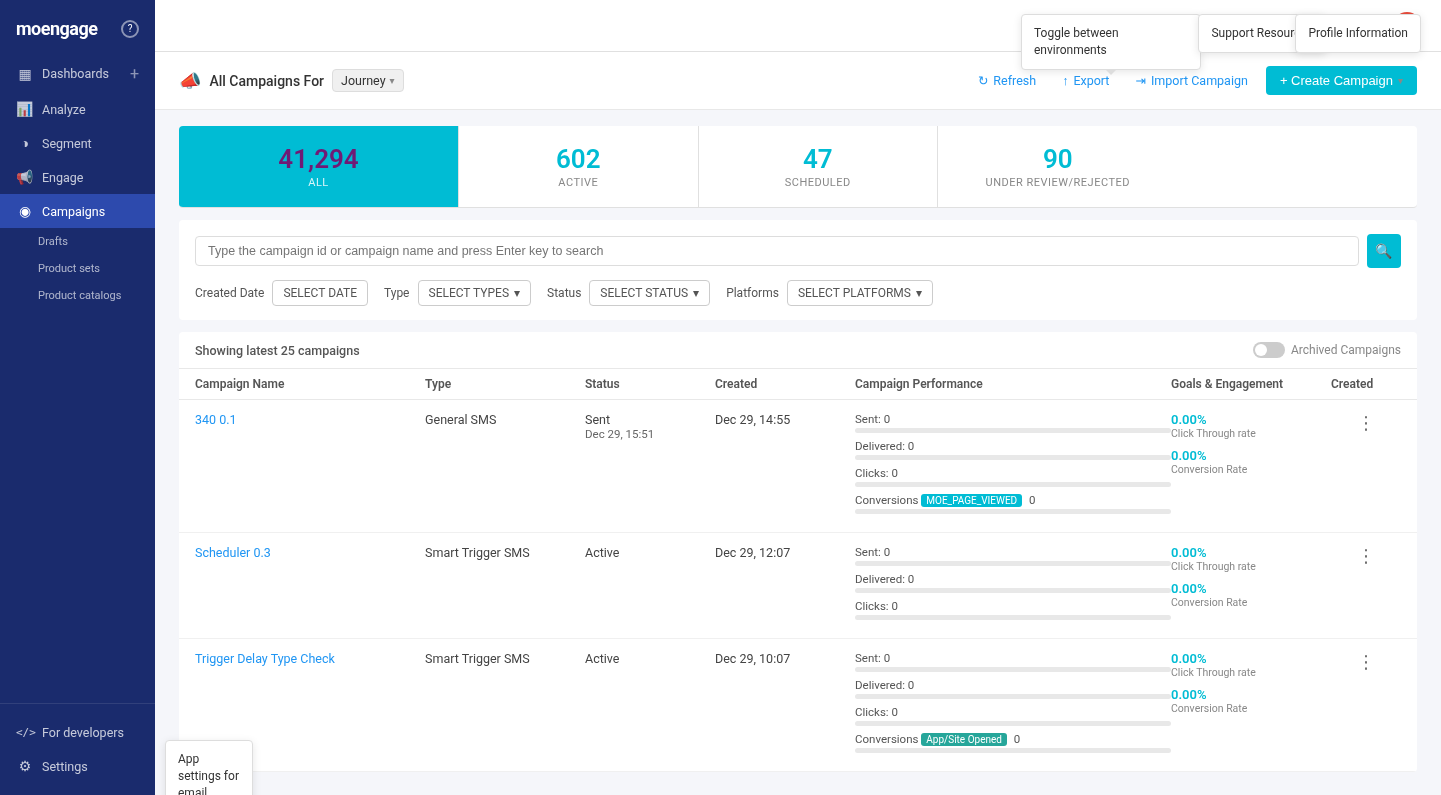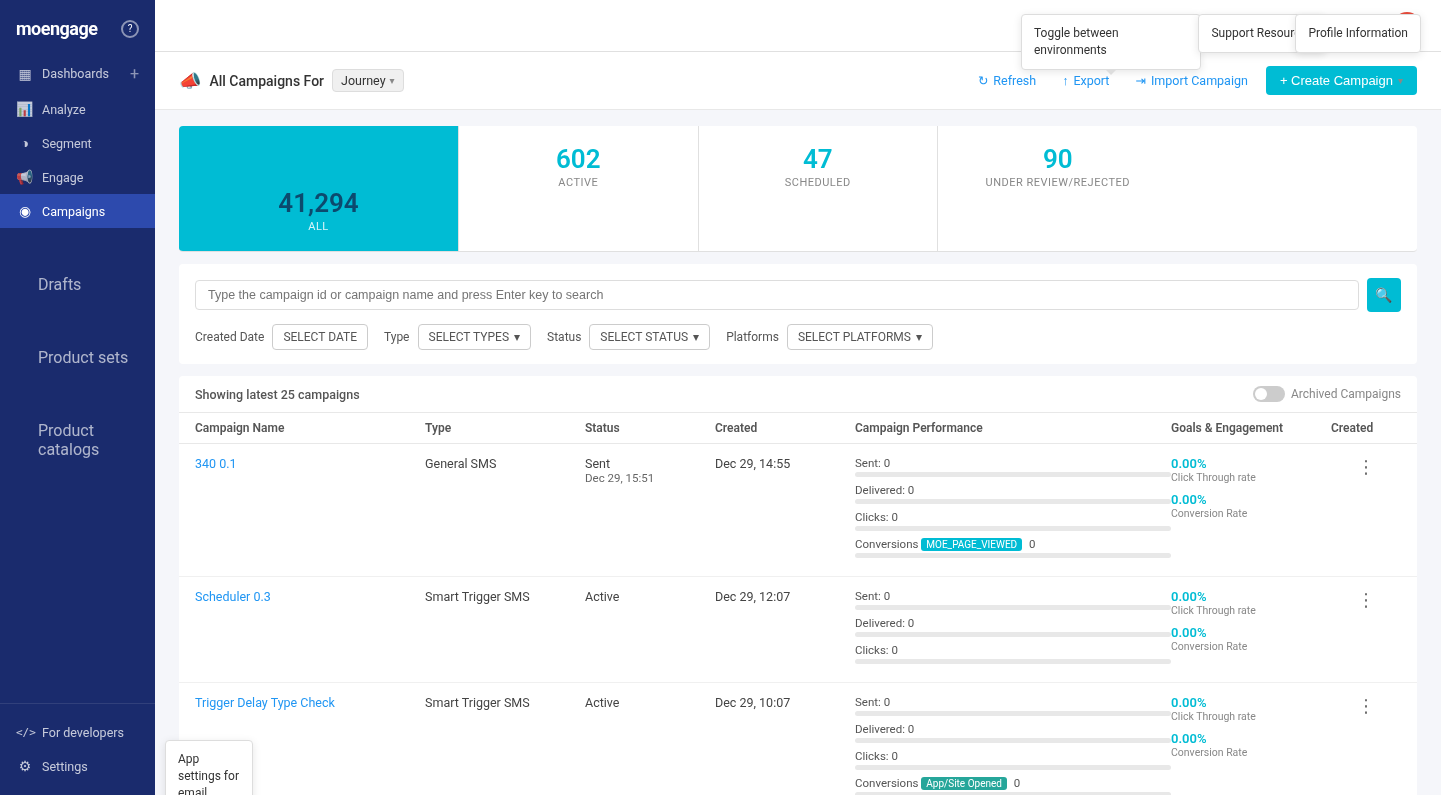--- a/index.html
+++ b/index.html
@@ -44,22 +44,21 @@
       position: relative;
     }
     .sidebar-item.active { background: #2d4aad; color: #fff; }
     .sidebar-item-icon { font-size: 14px; width: 18px; text-align: center; }
     .sidebar-item-add { font-size: 16px; color: rgba(255,255,255,0.5); margin-left: auto; }
     .sidebar-sub { padding-left: 38px; }
     .sidebar-sub-item {
       padding: 7px 23px 7px 0;
       cursor: pointer;
       color: rgba(255,255,255,0.65);
-      font-size: 16px;
-      margin-top: 40px;
+      font-size: 11px;
     }
     .sidebar-footer { padding: 12px 0; border-top: 1px solid rgba(255,255,255,0.1); }
 
     
     .main { flex: 1; display: flex; flex-direction: column; overflow: hidden; }
 
     
     .topnav {
       background: #fff;
       border-bottom: 1px solid #e0e0e0;
@@ -133,21 +132,21 @@
       overflow: hidden;
     }
     .stat-cell {
       padding: 18px 20px;
       text-align: center;
       border-right: 1px solid #e0e0e0;
     }
     .stat-cell:last-child { border-right: none; }
     .stat-cell.active-stat { background: #00bcd4; }
     .stat-number { font-size: 26px; font-weight: 600; color: #333; }
-    .stat-cell.active-stat .stat-number { color: #0c4a6e; margin-top: 44px; }
+    .stat-cell.active-stat .stat-number { color: #701a75; }
     .stat-label { font-size: 11px; color: #888; letter-spacing: 0.5px; text-transform: uppercase; margin-top: 2px; }
     .stat-cell.active-stat .stat-label { color: rgba(255,255,255,0.85); }
     .stat-number.teal { color: #00bcd4; }
 
     
     .filters-area {
       background: #fff;
       margin: 12px 24px 0;
       border-radius: 4px;
       padding: 14px 16px;

